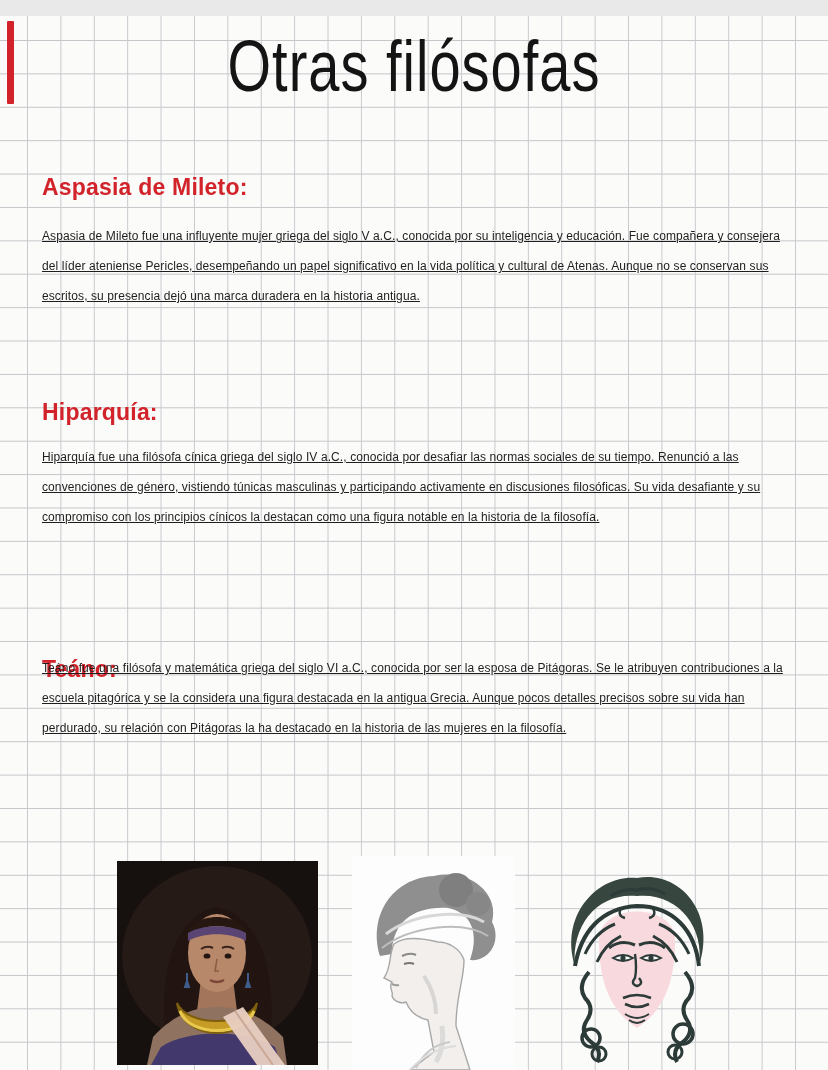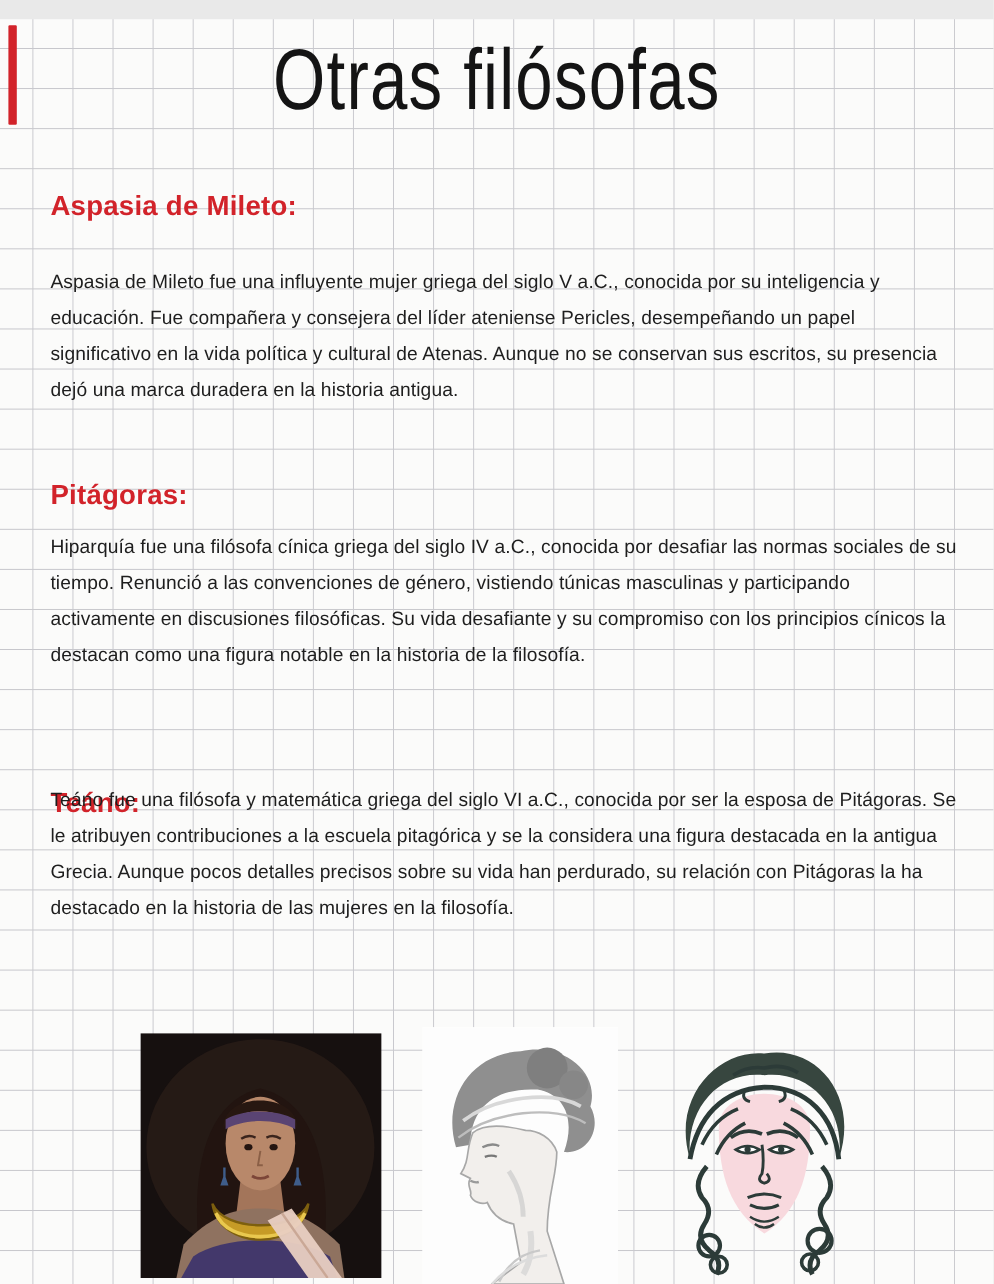--- a/index.html
+++ b/index.html
@@ -31,45 +31,46 @@
     transform:scaleY(1.28);
     transform-origin:top center;
   }
   h2.sec-heading{
     position:absolute;left:42px;margin:0;
     font-size:23px;font-weight:bold;color:#d2232a;
     letter-spacing:0.2px;
   }
   p.sec-body{
     position:absolute;left:42px;width:756px;margin:0;
-    font-size:16px;line-height:30px;color:#1e1e1e;
+    font-size:12px;line-height:30px;color:#1e1e1e;
     letter-spacing:0.1px;
+    text-decoration:underline;
   }
-  .h-1{top:142px}.p-1{top:205px}
+  .h-1{top:158px}.p-1{top:205px}
   .h-2{top:383px}.p-2{top:426px}
   .h-3{top:640px}.p-3{top:637px}
   .img-box{position:absolute;}
   .img-1{left:117px;top:845px;width:201px;height:204px;}
   .img-2{left:352px;top:840px;width:163px;height:214px;background:#fefefe;}
   .img-3{left:551px;top:846px;width:172px;height:206px;}
   .img-box svg{display:block;width:100%;height:100%;}
 </style>
 </head>
 <body>
 
 <div class="page">
 
   <div class="red-mark"></div>
 
   <h1 class="doc-title">Otras filósofas</h1>
 
   <h2 class="sec-heading h-1">Aspasia de Mileto:</h2>
   <p class="sec-body p-1">Aspasia de Mileto fue una influyente mujer griega del siglo V a.C., conocida por su inteligencia y educación. Fue compañera y consejera del líder ateniense Pericles, desempeñando un papel significativo en la vida política y cultural de Atenas. Aunque no se conservan sus escritos, su presencia dejó una marca duradera en la historia antigua.</p>
 
-  <h2 class="sec-heading h-2">Pitágoras:</h2>
+  <h2 class="sec-heading h-2">Hiparquía:</h2>
   <p class="sec-body p-2">Hiparquía fue una filósofa cínica griega del siglo IV a.C., conocida por desafiar las normas sociales de su tiempo. Renunció a las convenciones de género, vistiendo túnicas masculinas y participando activamente en discusiones filosóficas. Su vida desafiante y su compromiso con los principios cínicos la destacan como una figura notable en la historia de la filosofía.</p>
 
   <h2 class="sec-heading h-3">Teáno:</h2>
   <p class="sec-body p-3">Teáno fue una filósofa y matemática griega del siglo VI a.C., conocida por ser la esposa de Pitágoras. Se le atribuyen contribuciones a la escuela pitagórica y se la considera una figura destacada en la antigua Grecia. Aunque pocos detalles precisos sobre su vida han perdurado, su relación con Pitágoras la ha destacado en la historia de las mujeres en la filosofía.</p>
 
   <div class="img-box img-1">
     <svg viewBox="0 0 201 204" xmlns="http://www.w3.org/2000/svg">
       <rect width="201" height="204" fill="#16100f"></rect>
       <ellipse cx="100" cy="95" rx="95" ry="90" fill="#2b1d18" opacity="0.75"></ellipse>
 

